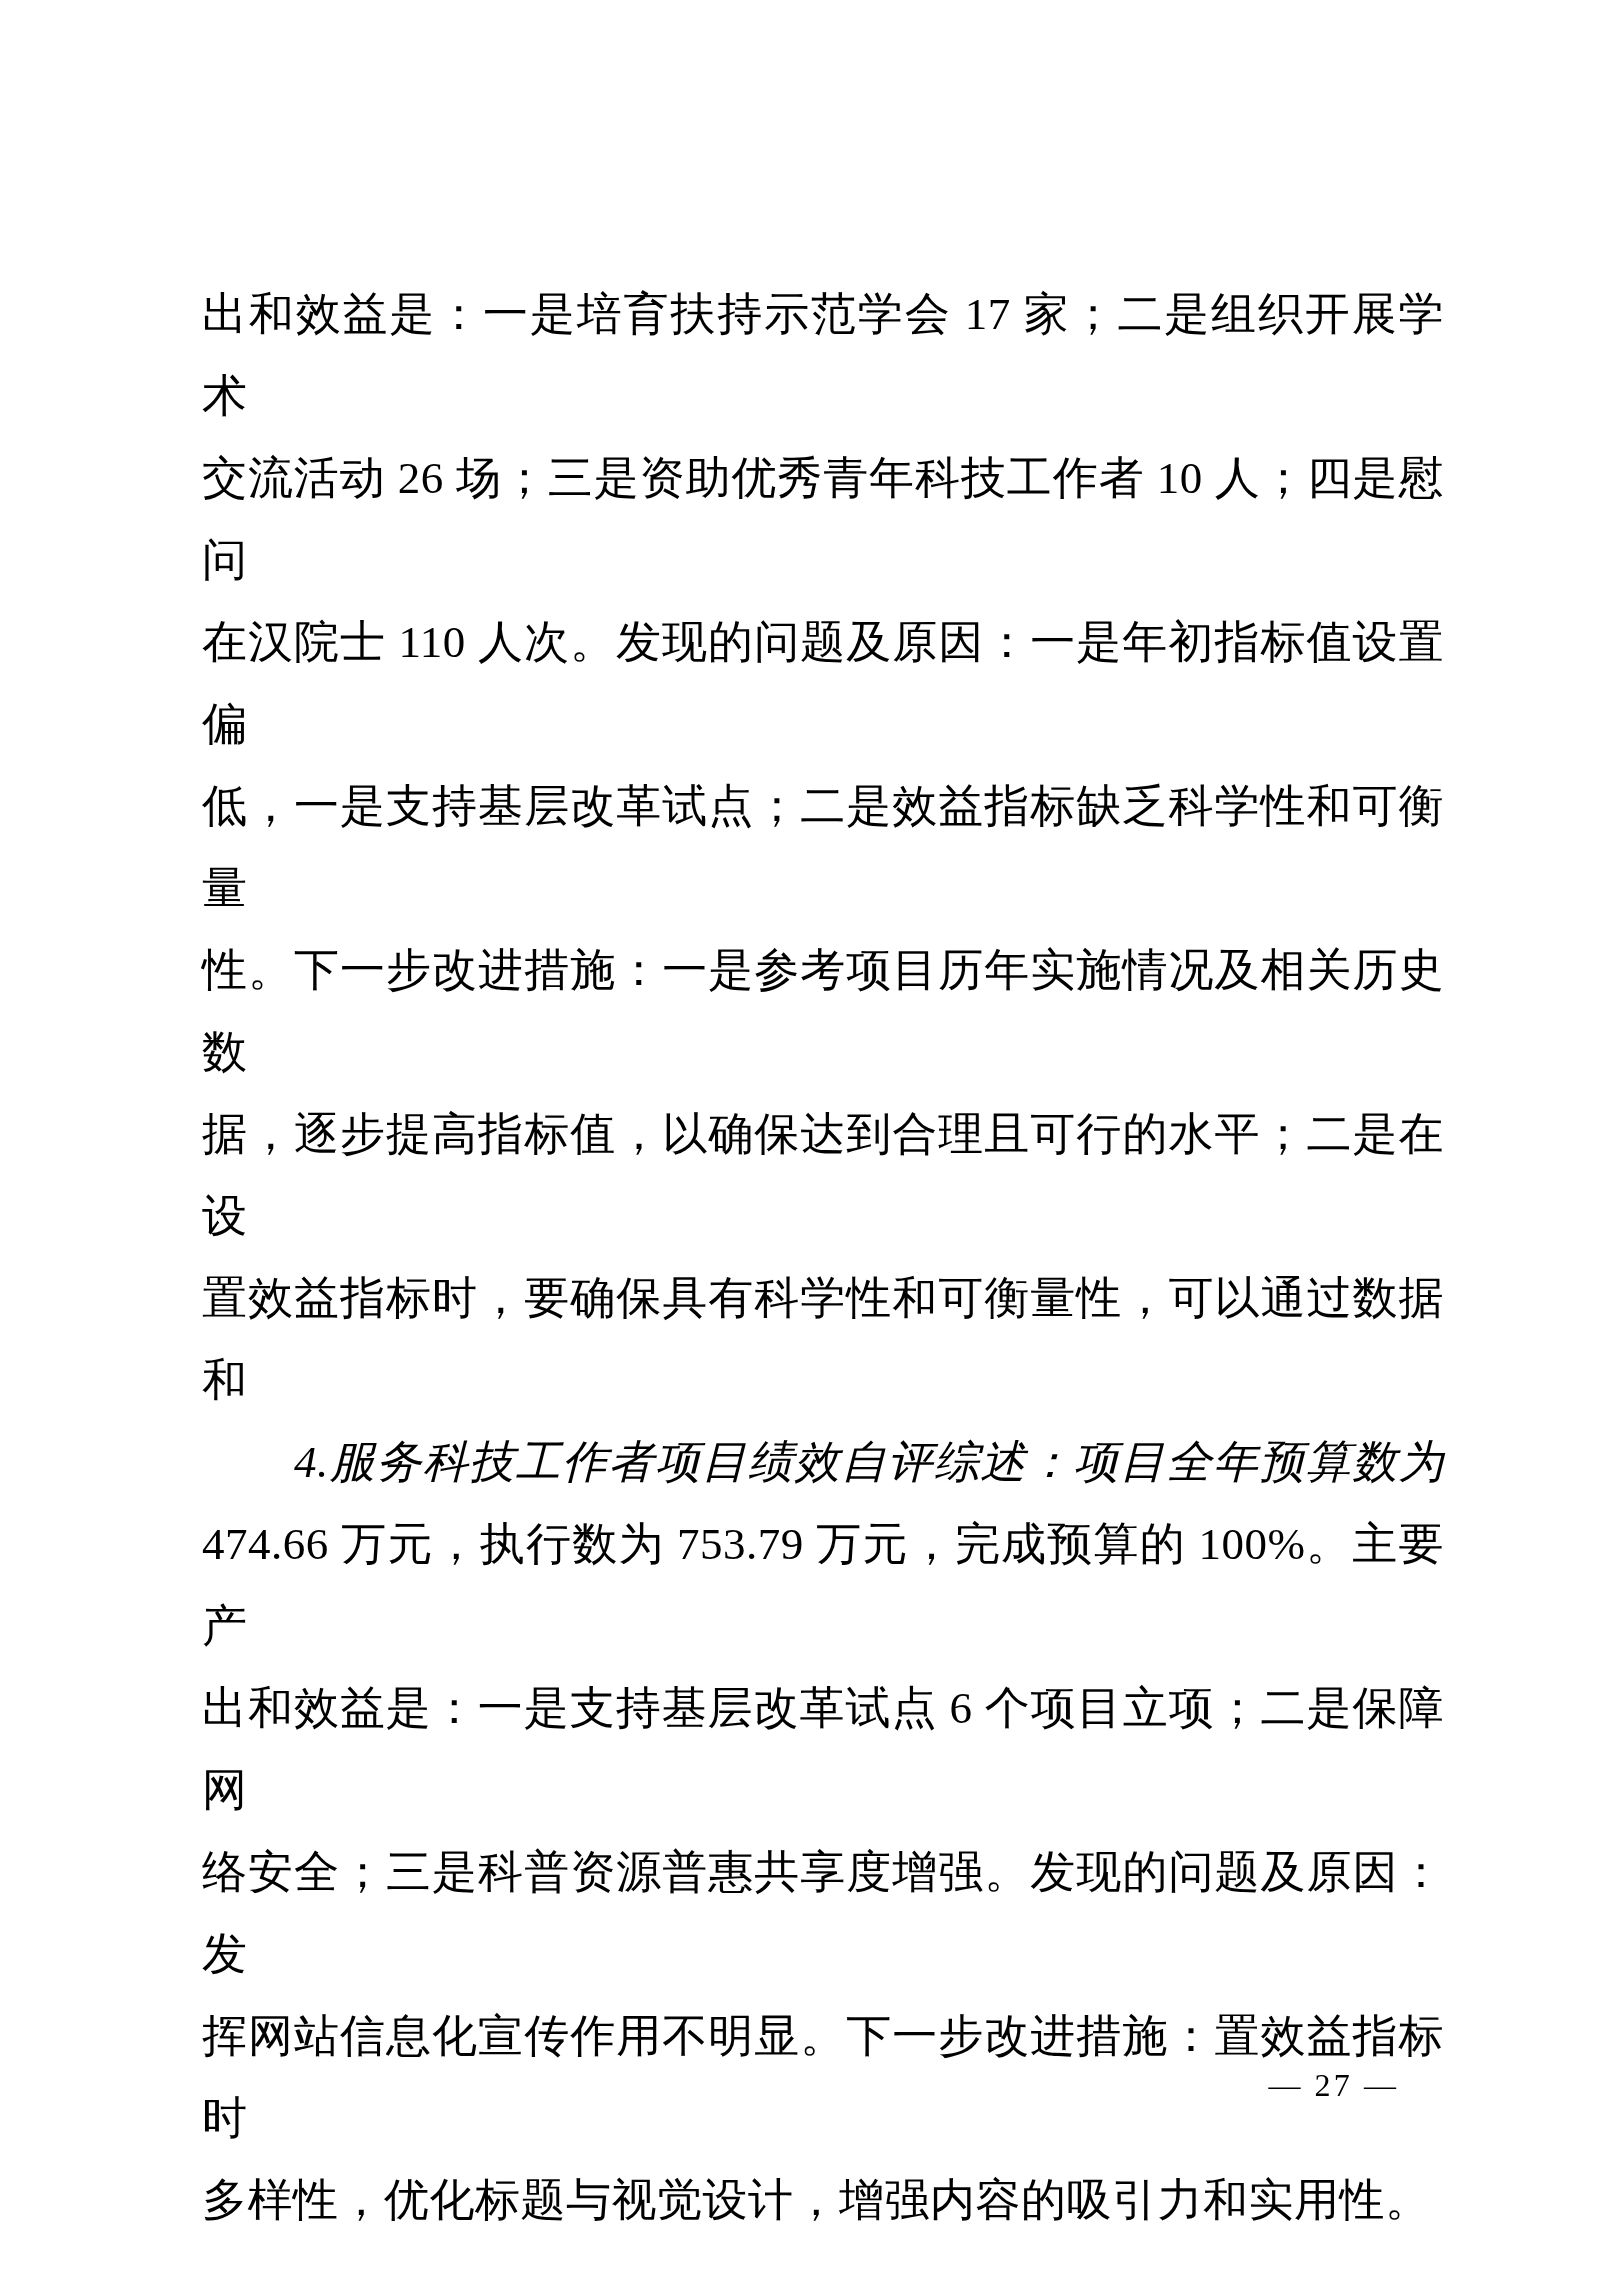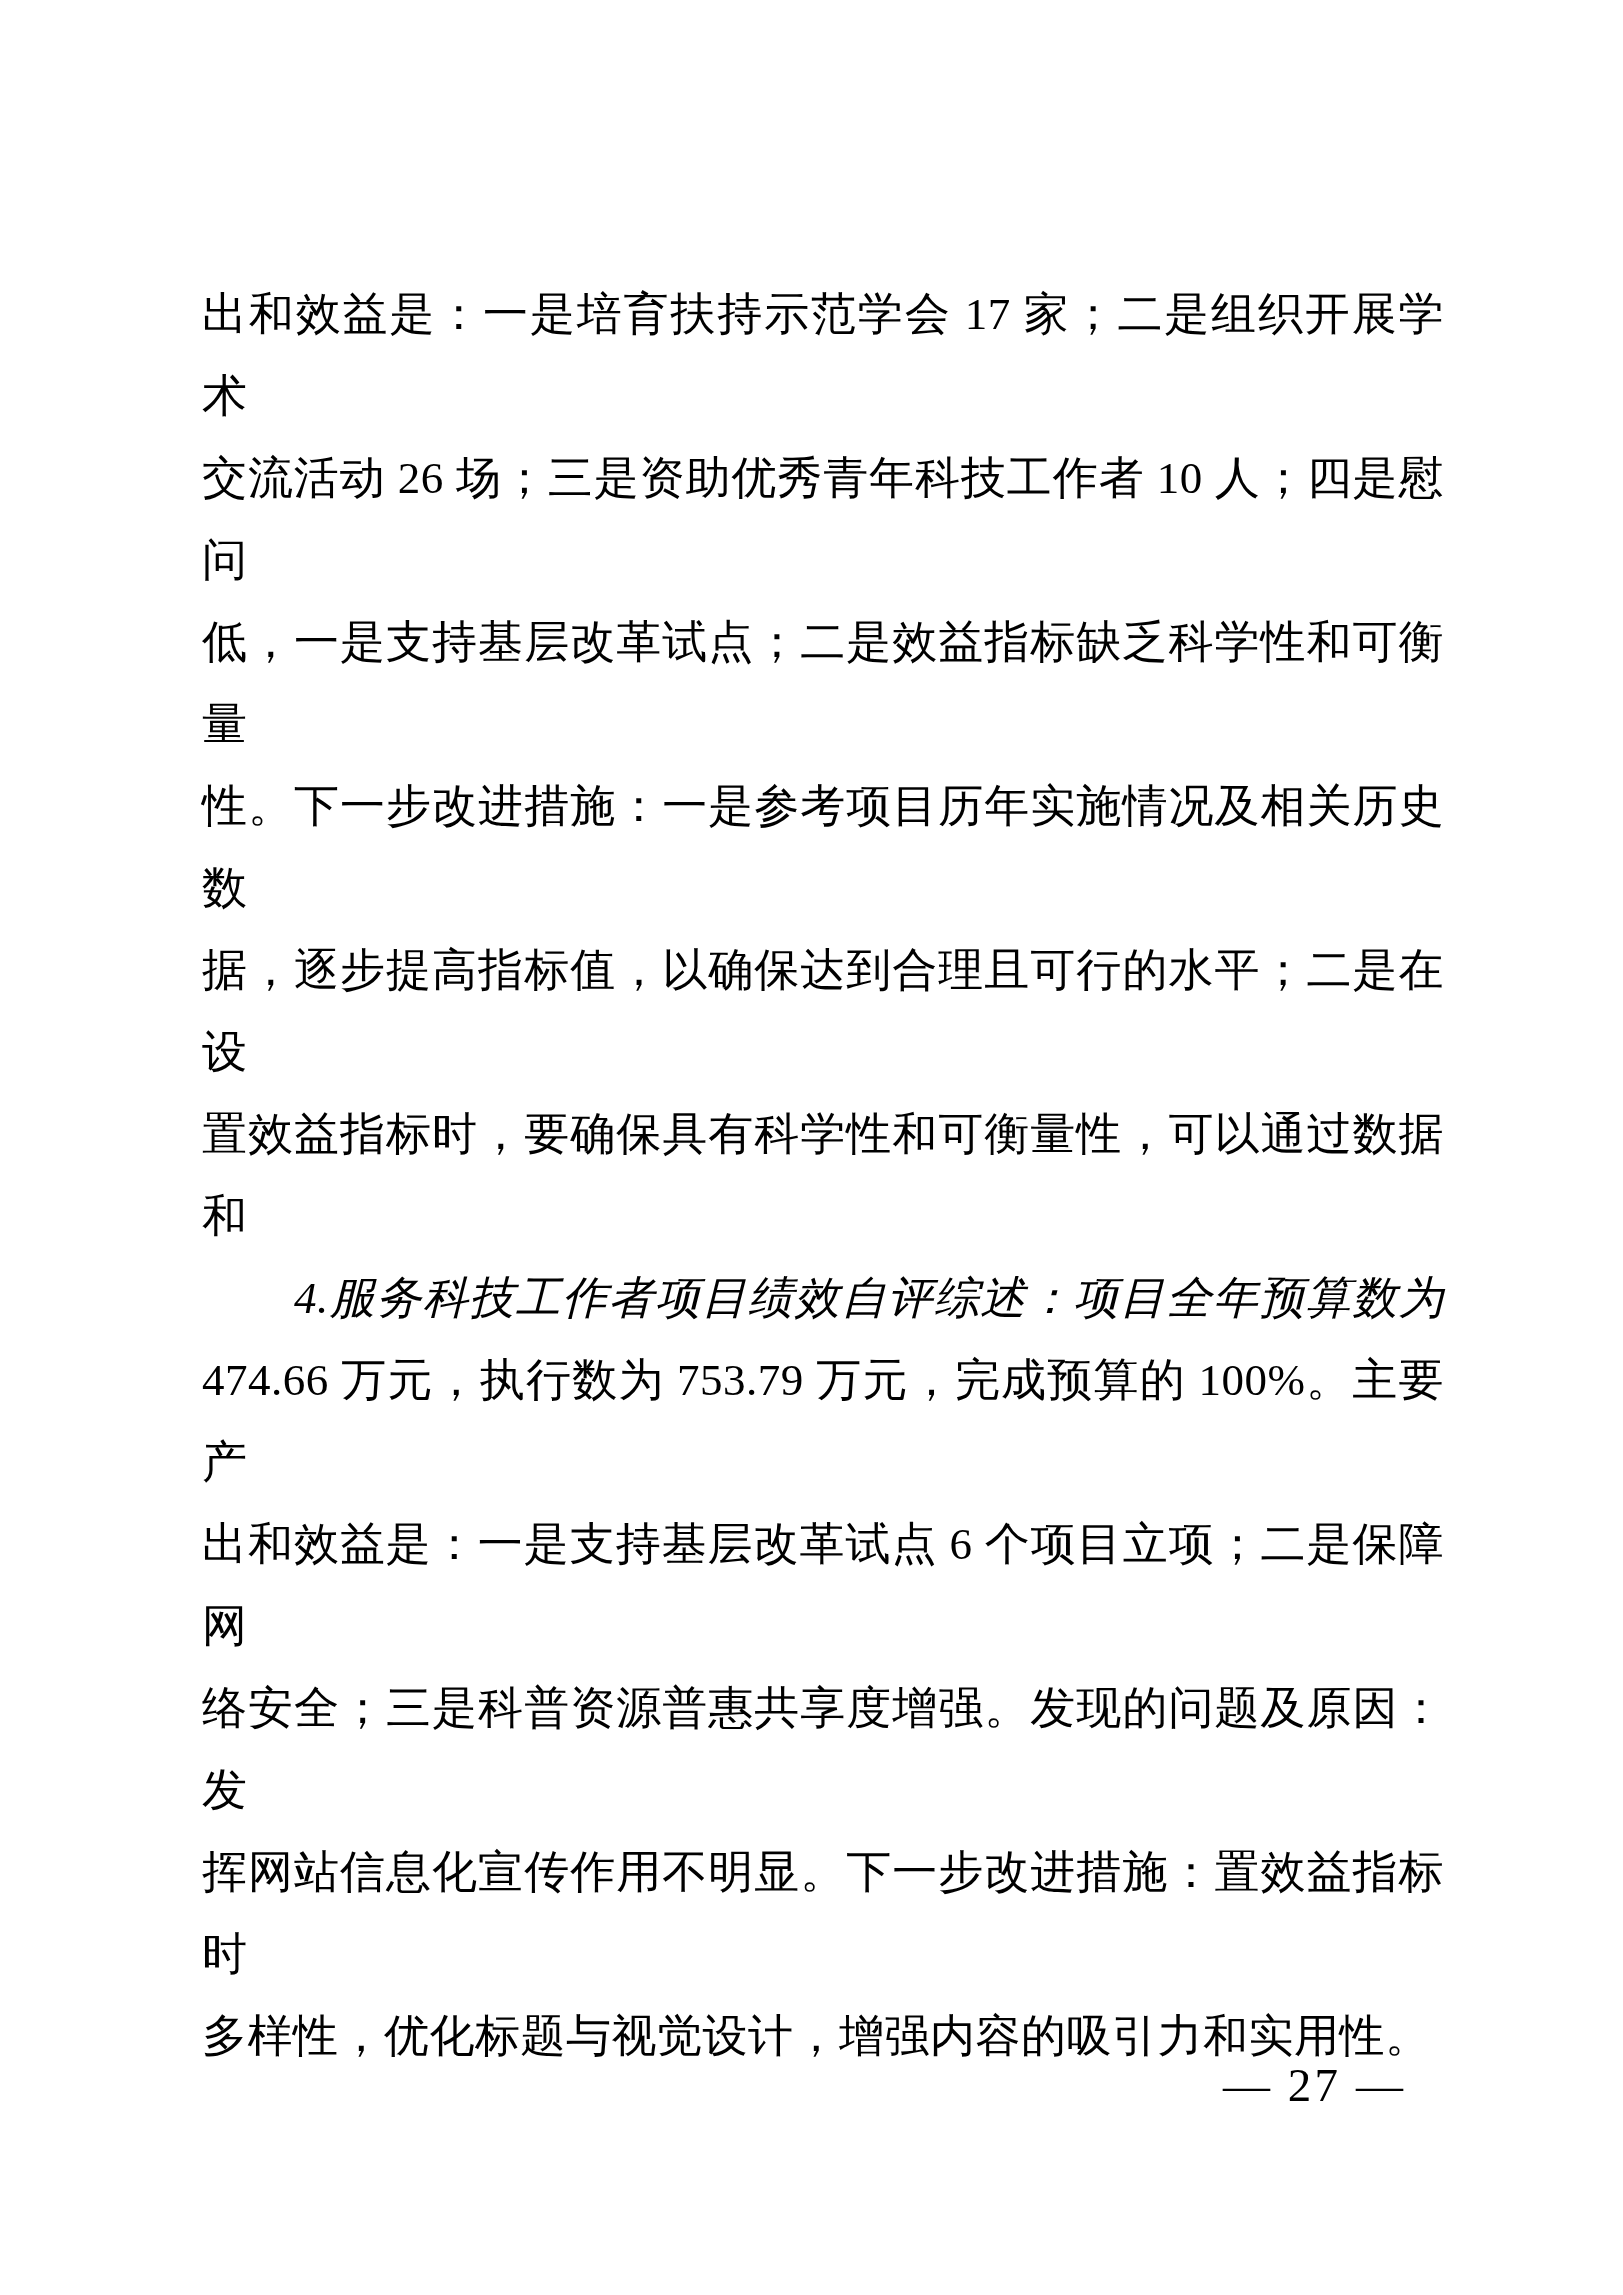--- a/index.html
+++ b/index.html
@@ -34,35 +34,36 @@
     text-align: justify;
     text-align-last: justify;
   }
   .line.indent {
     text-indent: 92px;
     font-style: italic;
   }
   .page-number {
     position: absolute;
     top: 2054px;
-    right: 217px;
-    font-size: 47px;
+    right: 224px;
+    font-size: 32px;
     line-height: 46px;
     letter-spacing: 3.1px;
     color: #000000;
     white-space: nowrap;
   }
 </style>
 </head>
 <body>
 
 <div class="page" style="background: rgb(255, 255, 255); color: rgb(0, 0, 0);">
   <div class="text-block" id="document-body">
       <div class="line fill">出和效益是：一是培育扶持示范学会 17 家；二是组织开展学术</div>
       <div class="line fill">交流活动 26 场；三是资助优秀青年科技工作者 10 人；四是慰问</div>
+      <div class="line fill">在汉院士 110 人次。发现的问题及原因：一是年初指标值设置偏</div>
       <div class="line fill">低，一是支持基层改革试点；二是效益指标缺乏科学性和可衡量</div>
       <div class="line fill">性。下一步改进措施：一是参考项目历年实施情况及相关历史数</div>
       <div class="line fill">据，逐步提高指标值，以确保达到合理且可行的水平；二是在设</div>
       <div class="line fill">置效益指标时，要确保具有科学性和可衡量性，可以通过数据和</div>
       <div class="line fill indent">4.服务科技工作者项目绩效自评综述：项目全年预算数为</div>
       <div class="line fill">474.66 万元，执行数为 753.79 万元，完成预算的 100%。主要产</div>
       <div class="line fill">出和效益是：一是支持基层改革试点 6 个项目立项；二是保障网</div>
       <div class="line fill">络安全；三是科普资源普惠共享度增强。发现的问题及原因：发</div>
       <div class="line fill">挥网站信息化宣传作用不明显。下一步改进措施：置效益指标时</div>
       <div class="line">多样性，优化标题与视觉设计，增强内容的吸引力和实用性。</div>

